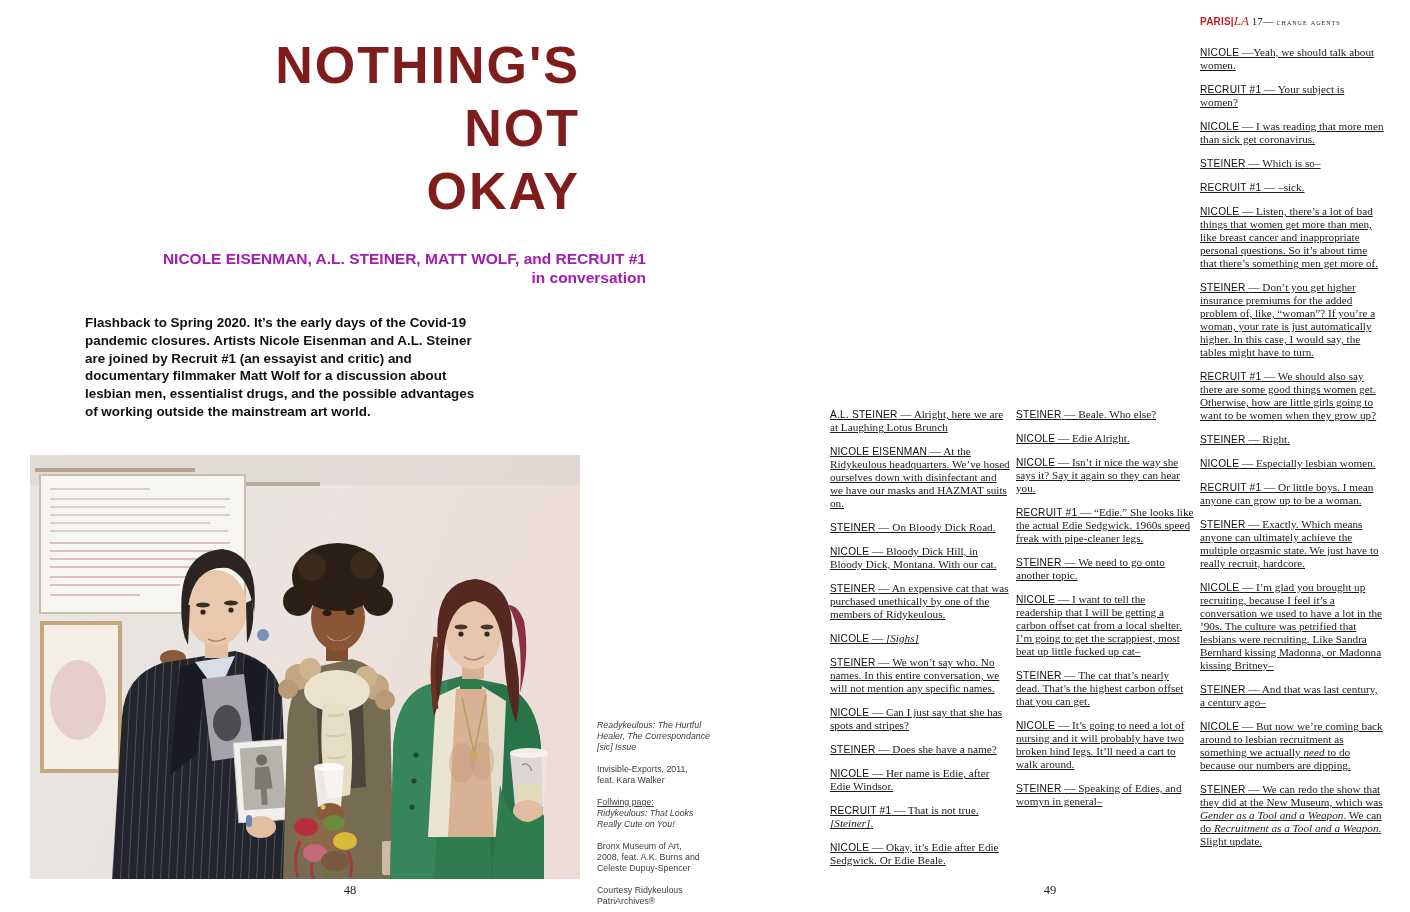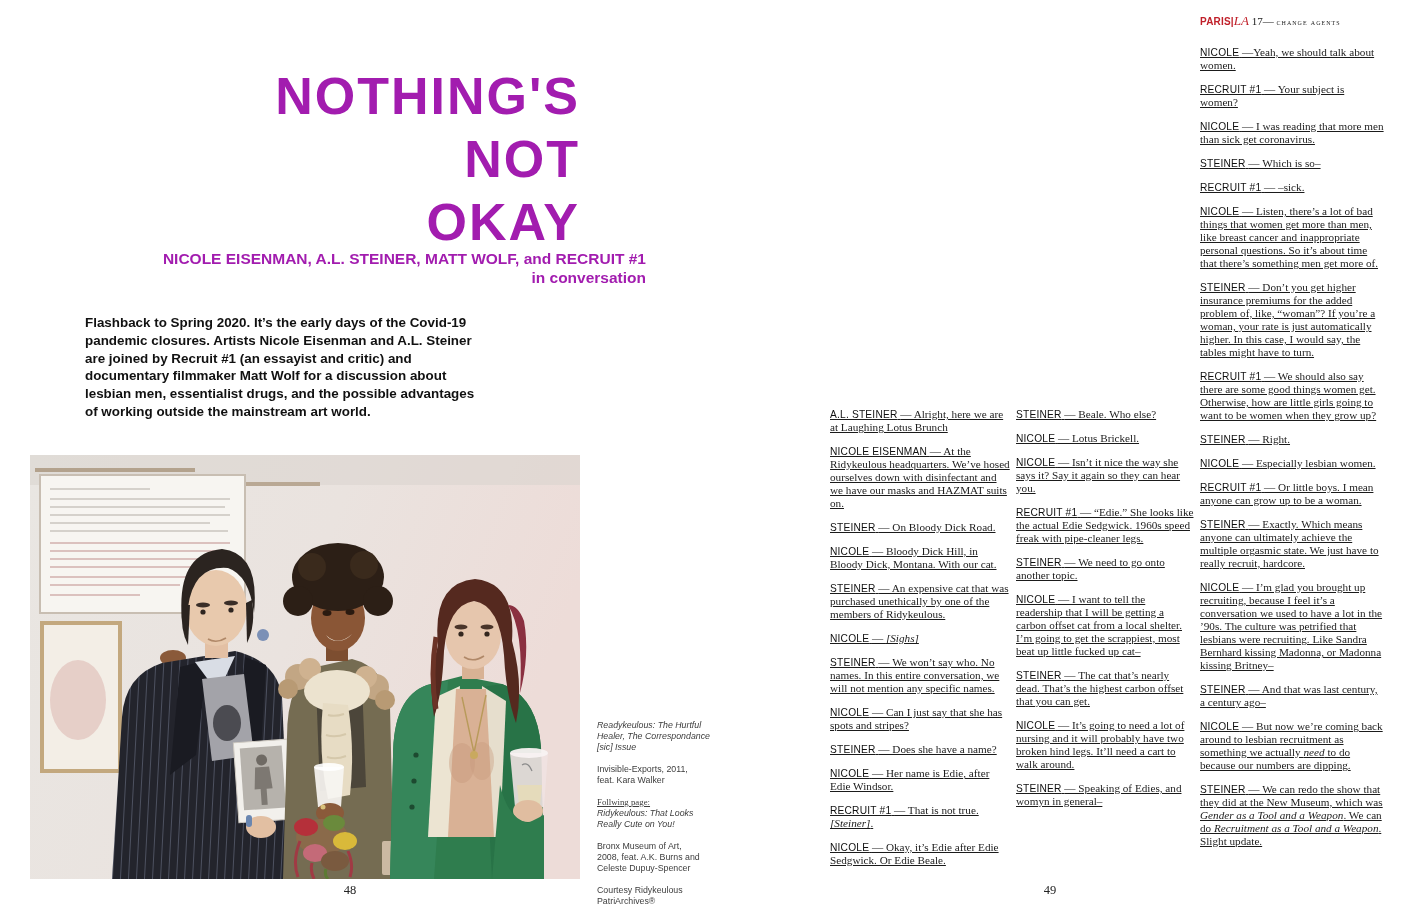--- a/index.html
+++ b/index.html
@@ -13,21 +13,21 @@
   .byline{position:absolute;left:86px;top:249px;width:560px;
           font-weight:bold;font-size:15.5px;line-height:19px;color:#a21caf;text-align:right;}
   .intro{position:absolute;left:85px;top:314px;width:400px;
          font-weight:bold;font-size:13.4px;line-height:17.8px;color:#111;}
   .photo-wrap{position:absolute;left:30px;top:455px;width:550px;height:424px;}
   .captions{position:absolute;left:597px;top:720px;width:140px;
             font-size:8.8px;line-height:11px;color:#3d3d3d;}
   .cap-block{margin:0 0 11px 0;}
   .cap-line{white-space:nowrap;}
   .cap-line.it{font-style:italic;}
-  .cap-line.un{text-decoration:underline;font-family:Liberation Serif, serif;}
+  .cap-line.un{text-decoration:underline;}
 
   
   .running-head{position:absolute;left:1200px;top:13px;width:190px;
                 font-size:10px;white-space:nowrap;}
   .rh-paris{font-weight:bold;color:#c0202a;letter-spacing:.2px;}
   .rh-la{font-family:"Liberation Serif",serif;font-style:italic;color:#c0202a;font-size:13px;}
   .rh-issue{font-family:"Liberation Serif",serif;color:#222;font-size:11px;}
   .rh-section{font-family:"Liberation Serif",serif;color:#222;font-size:9px;
               font-variant:small-caps;letter-spacing:1px;text-transform:lowercase;}
 
@@ -43,21 +43,21 @@
   .pagenum{position:absolute;top:883px;width:40px;text-align:center;
            font-family:"Liberation Serif",serif;font-size:12.5px;color:#222;}
   .pn-left{left:330px;}
   .pn-right{left:1030px;}
 </style>
 </head>
 <body>
 
 <div class="spread">
 
-  <div class="title" style="color: #a21caf; margin-top: 31px;">
+  <div class="title" style="color: #7f1d1d;">
     <div>NOTHING'S</div>
     <div>NOT</div>
     <div>OKAY</div>
   </div>
 
   <div class="byline">
     <div>NICOLE EISENMAN, A.L. STEINER,  MATT WOLF, and RECRUIT #1</div>
     <div>in conversation</div>
   </div>
 
@@ -255,21 +255,21 @@
       <p class="entry"><span class="spk">NICOLE</span> <span>— <i>[Sighs]</i></span></p>
       <p class="entry"><span class="spk">STEINER</span> <span>— We won’t say who. No names. In this entire conversation, we will not mention any specific names.</span></p>
       <p class="entry"><span class="spk">NICOLE</span> <span>— Can I just say that she has spots and stripes?</span></p>
       <p class="entry"><span class="spk">STEINER</span> <span>— Does she have a name?</span></p>
       <p class="entry"><span class="spk">NICOLE</span> <span>— Her name is Edie, after Edie Windsor.</span></p>
       <p class="entry"><span class="spk">RECRUIT #1</span> <span>— That is not true. <i>[Steiner]</i>.</span></p>
       <p class="entry"><span class="spk">NICOLE</span> <span>— Okay, it’s Edie after Edie Sedgwick. Or Edie Beale.</span></p>
     </div>
   <div class="conv-col col-1">
       <p class="entry"><span class="spk">STEINER</span> <span>— Beale. Who else?</span></p>
-      <p class="entry"><span class="spk">NICOLE</span> <span>— Lotus Brickell.</span></p>
+      <p class="entry"><span class="spk">NICOLE</span> <span>— Edie Alright.</span></p>
       <p class="entry"><span class="spk">NICOLE</span> <span>— Isn’t it nice the way she says it? Say it again so they can hear you.</span></p>
       <p class="entry"><span class="spk">RECRUIT #1</span> <span>— “Edie.” She looks like the actual Edie Sedgwick. 1960s speed freak with pipe-cleaner legs.</span></p>
       <p class="entry"><span class="spk">STEINER</span> <span>— We need to go onto another topic.</span></p>
       <p class="entry"><span class="spk">NICOLE</span> <span>— I want to tell the readership that I will be getting a carbon offset cat from a local shelter. I’m going to get the scrappiest, most beat up little fucked up cat–</span></p>
       <p class="entry"><span class="spk">STEINER</span> <span>— The cat that’s nearly dead. That’s the highest carbon offset that you can get.</span></p>
       <p class="entry"><span class="spk">NICOLE</span> <span>— It’s going to need a lot of nursing and it will probably have two broken hind legs. It’ll need a cart to walk around.</span></p>
       <p class="entry"><span class="spk">STEINER</span> <span>— Speaking of Edies, and womyn in general–</span></p>
     </div>
   <div class="conv-col col-2">
       <p class="entry"><span class="spk">NICOLE</span> <span>—Yeah, we should talk about women.</span></p>

